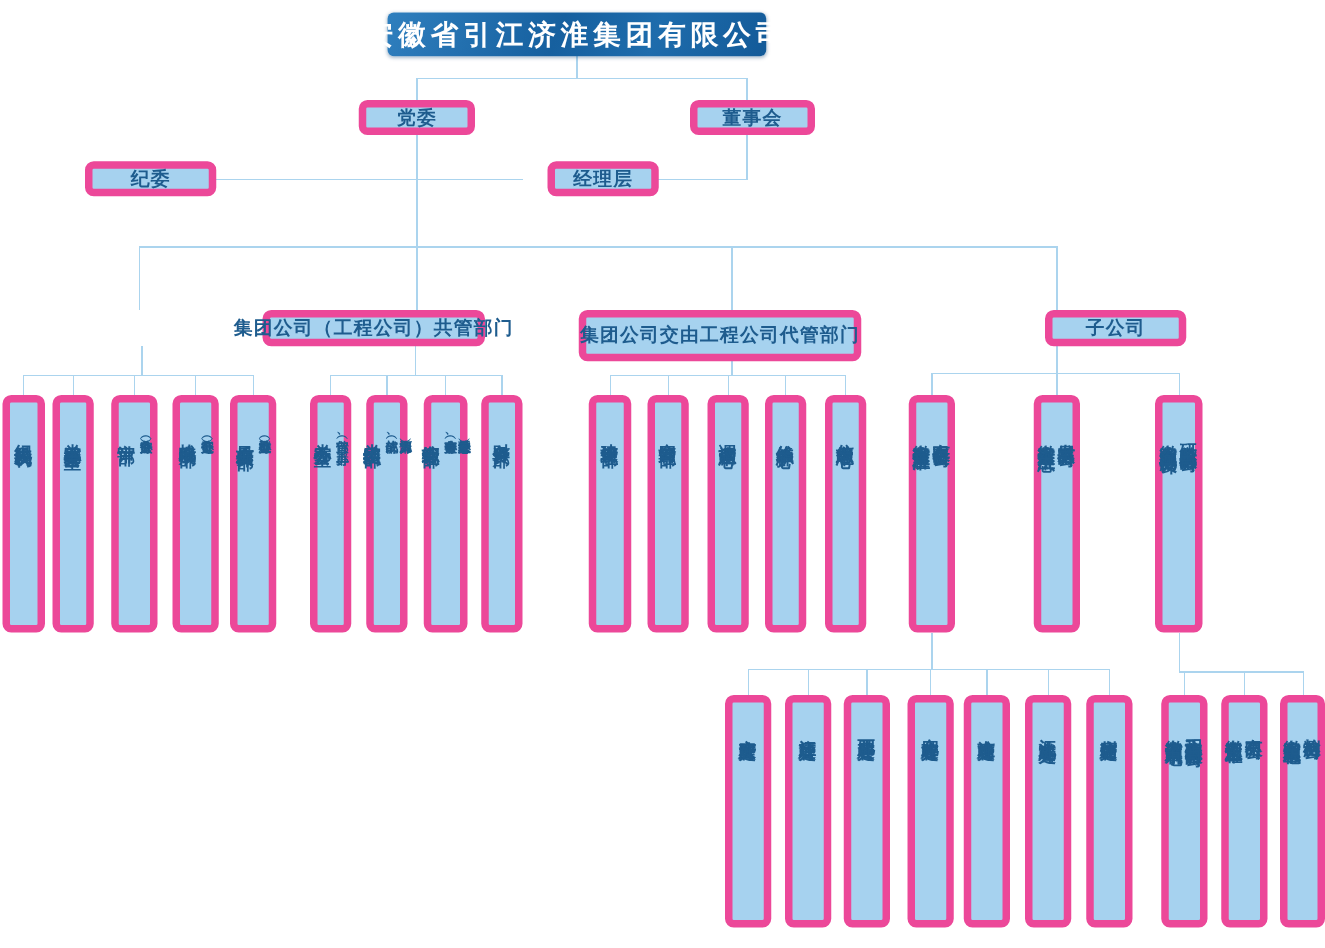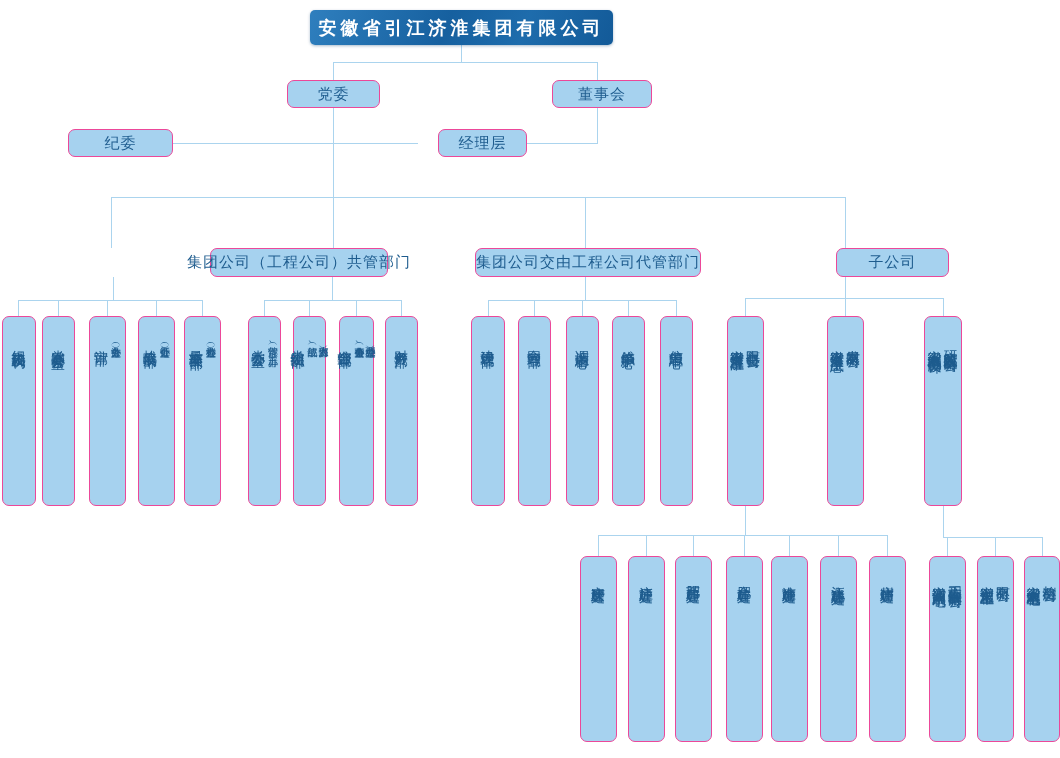--- a/index.html
+++ b/index.html
@@ -1,25 +1,25 @@
 <!DOCTYPE html>
 <html><head>
 <meta charset="utf-8">
 <style>
   html,body{margin:0;padding:0;background:#ffffff;}
   body{font-family:"Liberation Sans","DejaVu Sans",sans-serif;}
   .stage{position:relative;width:1060px;height:758px;background:#ffffff;overflow:hidden;}
   .wires{position:absolute;left:0;top:0;}
-  .box{position:absolute;background:#a6d2ef;border:1px solid #ec4899;border-radius:7px;
-       box-sizing:border-box;color:#1e5c8e;}
+  .box{position:absolute;background:#a6d2ef;border:6px solid #ec4899;border-radius:7px;
+       box-sizing:border-box;color:#1e5c8e;font-weight:bold;}
   .hbox{display:flex;align-items:center;justify-content:center;
         font-size:15px;letter-spacing:1px;white-space:nowrap;}
   .root{left:310px;top:10px;width:303px;height:35px;border:none;border-radius:5px;
         background:linear-gradient(112deg,#2f7fbe 0%,#16609f 45%,#1e6cac 70%,#135a98 100%);
-        color:#ffffff;font-weight:bold;font-size:18px;letter-spacing:4px;
+        color:#ffffff;font-weight:bold;font-size:22px;letter-spacing:4px;
         box-shadow:0 1px 3px rgba(10,60,110,.35);}
   .vbox{display:flex;flex-direction:row;justify-content:center;align-items:flex-start;
         padding-top:22px;}
   .r1{top:316px;height:190px;}
   .r2{top:556px;height:186px;padding-top:18px;}
   .vmain{writing-mode:vertical-lr;text-orientation:mixed;white-space:pre-line;
          font-size:14px;line-height:16px;letter-spacing:1px;color:#1e5c8e;}
   .vsub{writing-mode:vertical-lr;text-orientation:mixed;white-space:pre-line;
         font-size:10px;line-height:11px;letter-spacing:0;color:#1e5c8e;margin-left:1px;}
 </style>
@@ -106,21 +106,21 @@
   <div class="box hbox" style="left:68px;top:129px;width:105px;height:28px;">
     <span>纪委</span>
   </div>
   <div class="box hbox" style="left:438px;top:129px;width:89px;height:28px;">
     <span>经理层</span>
   </div>
 
   <div class="box hbox" style="left:210px;top:248px;width:178px;height:29px;">
     <span>集团公司（工程公司）共管部门</span>
   </div>
-  <div class="box hbox" style="left:463px;top:248px;width:226px;height:29px;margin-left:12px;">
+  <div class="box hbox" style="left:463px;top:248px;width:226px;height:41px;">
     <span>集团公司交由工程公司代管部门</span>
   </div>
   <div class="box hbox" style="left:792px;top:248px;width:113px;height:29px;margin-left:44px;">
     <span>子公司</span>
   </div>
 
   <div class="box vbox r1" style="left:2px;width:34px;">
     <span class="vmain">纪委内设机构</span>
   </div>
   <div class="box vbox r1" style="left:42px;width:33px;">

